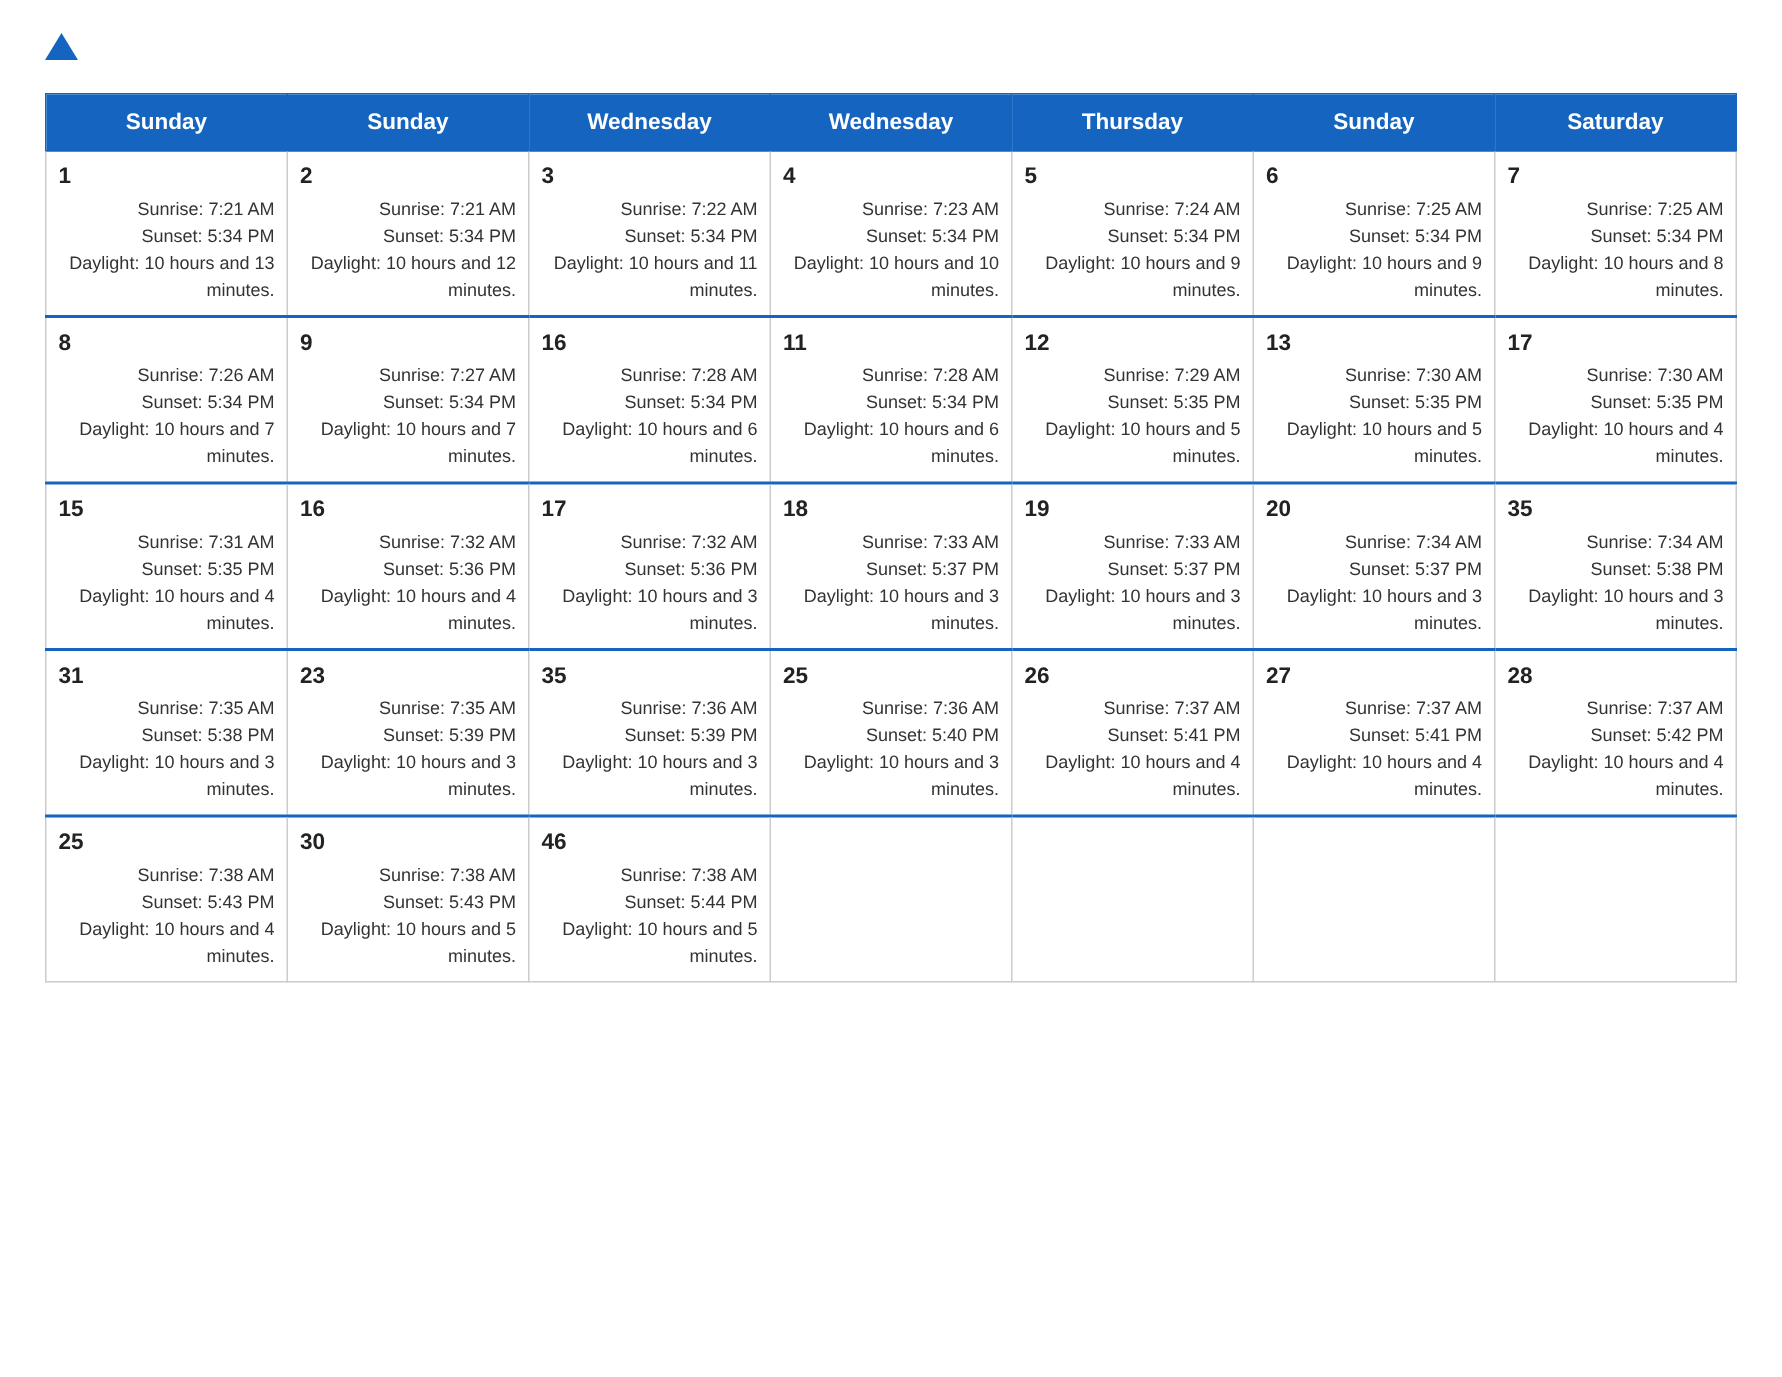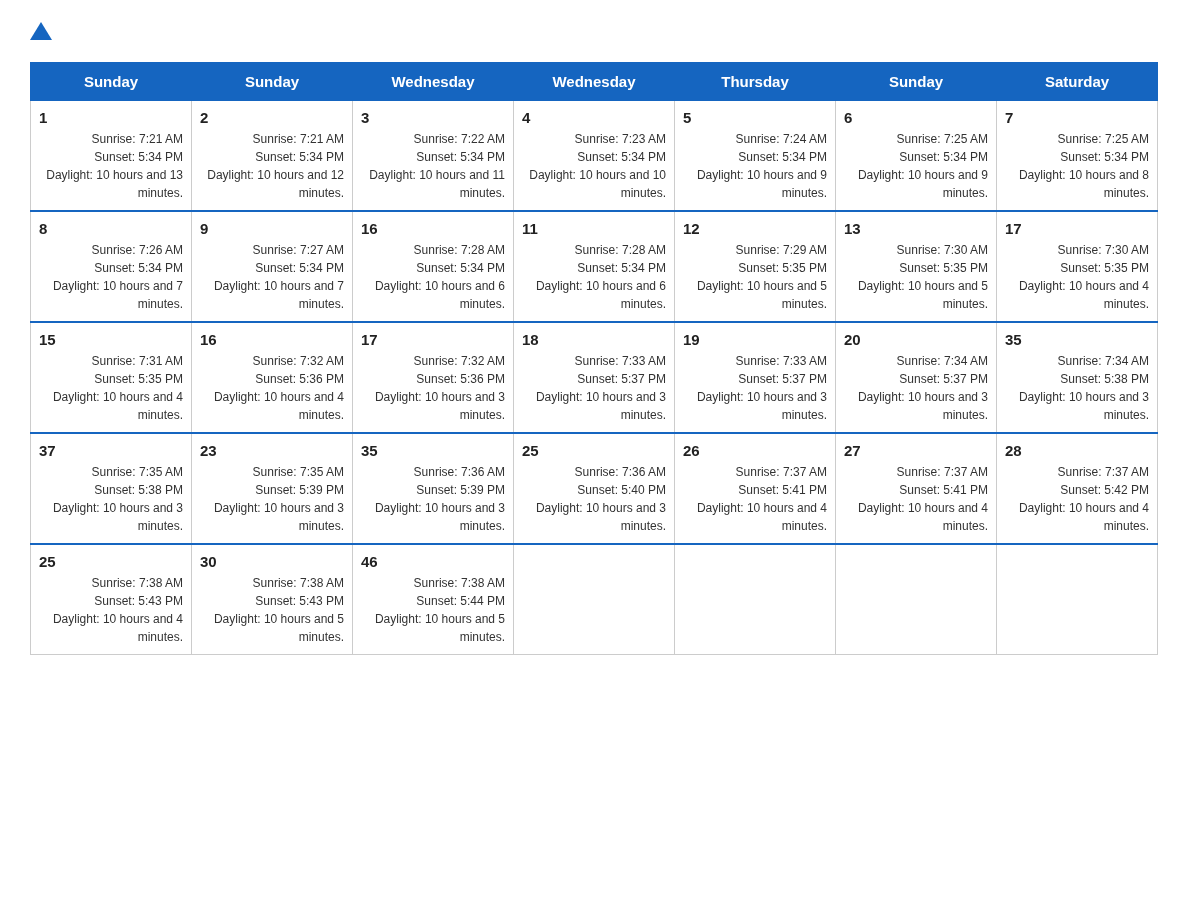--- a/index.html
+++ b/index.html
@@ -302,21 +302,21 @@
         <span class="day-num">35</span>
         <div class="day-info">
           Sunrise: 7:34 AM<br>
           Sunset: 5:38 PM<br>
           Daylight: 10 hours and 3 minutes.
         </div>
       </td>
       </tr>
       <tr>
         <td>
-        <span class="day-num">37</span>
+        <span class="day-num">31</span>
         <div class="day-info">
           Sunrise: 7:35 AM<br>
           Sunset: 5:38 PM<br>
           Daylight: 10 hours and 3 minutes.
         </div>
       </td>
         <td>
         <span class="day-num">23</span>
         <div class="day-info">
           Sunrise: 7:35 AM<br>

